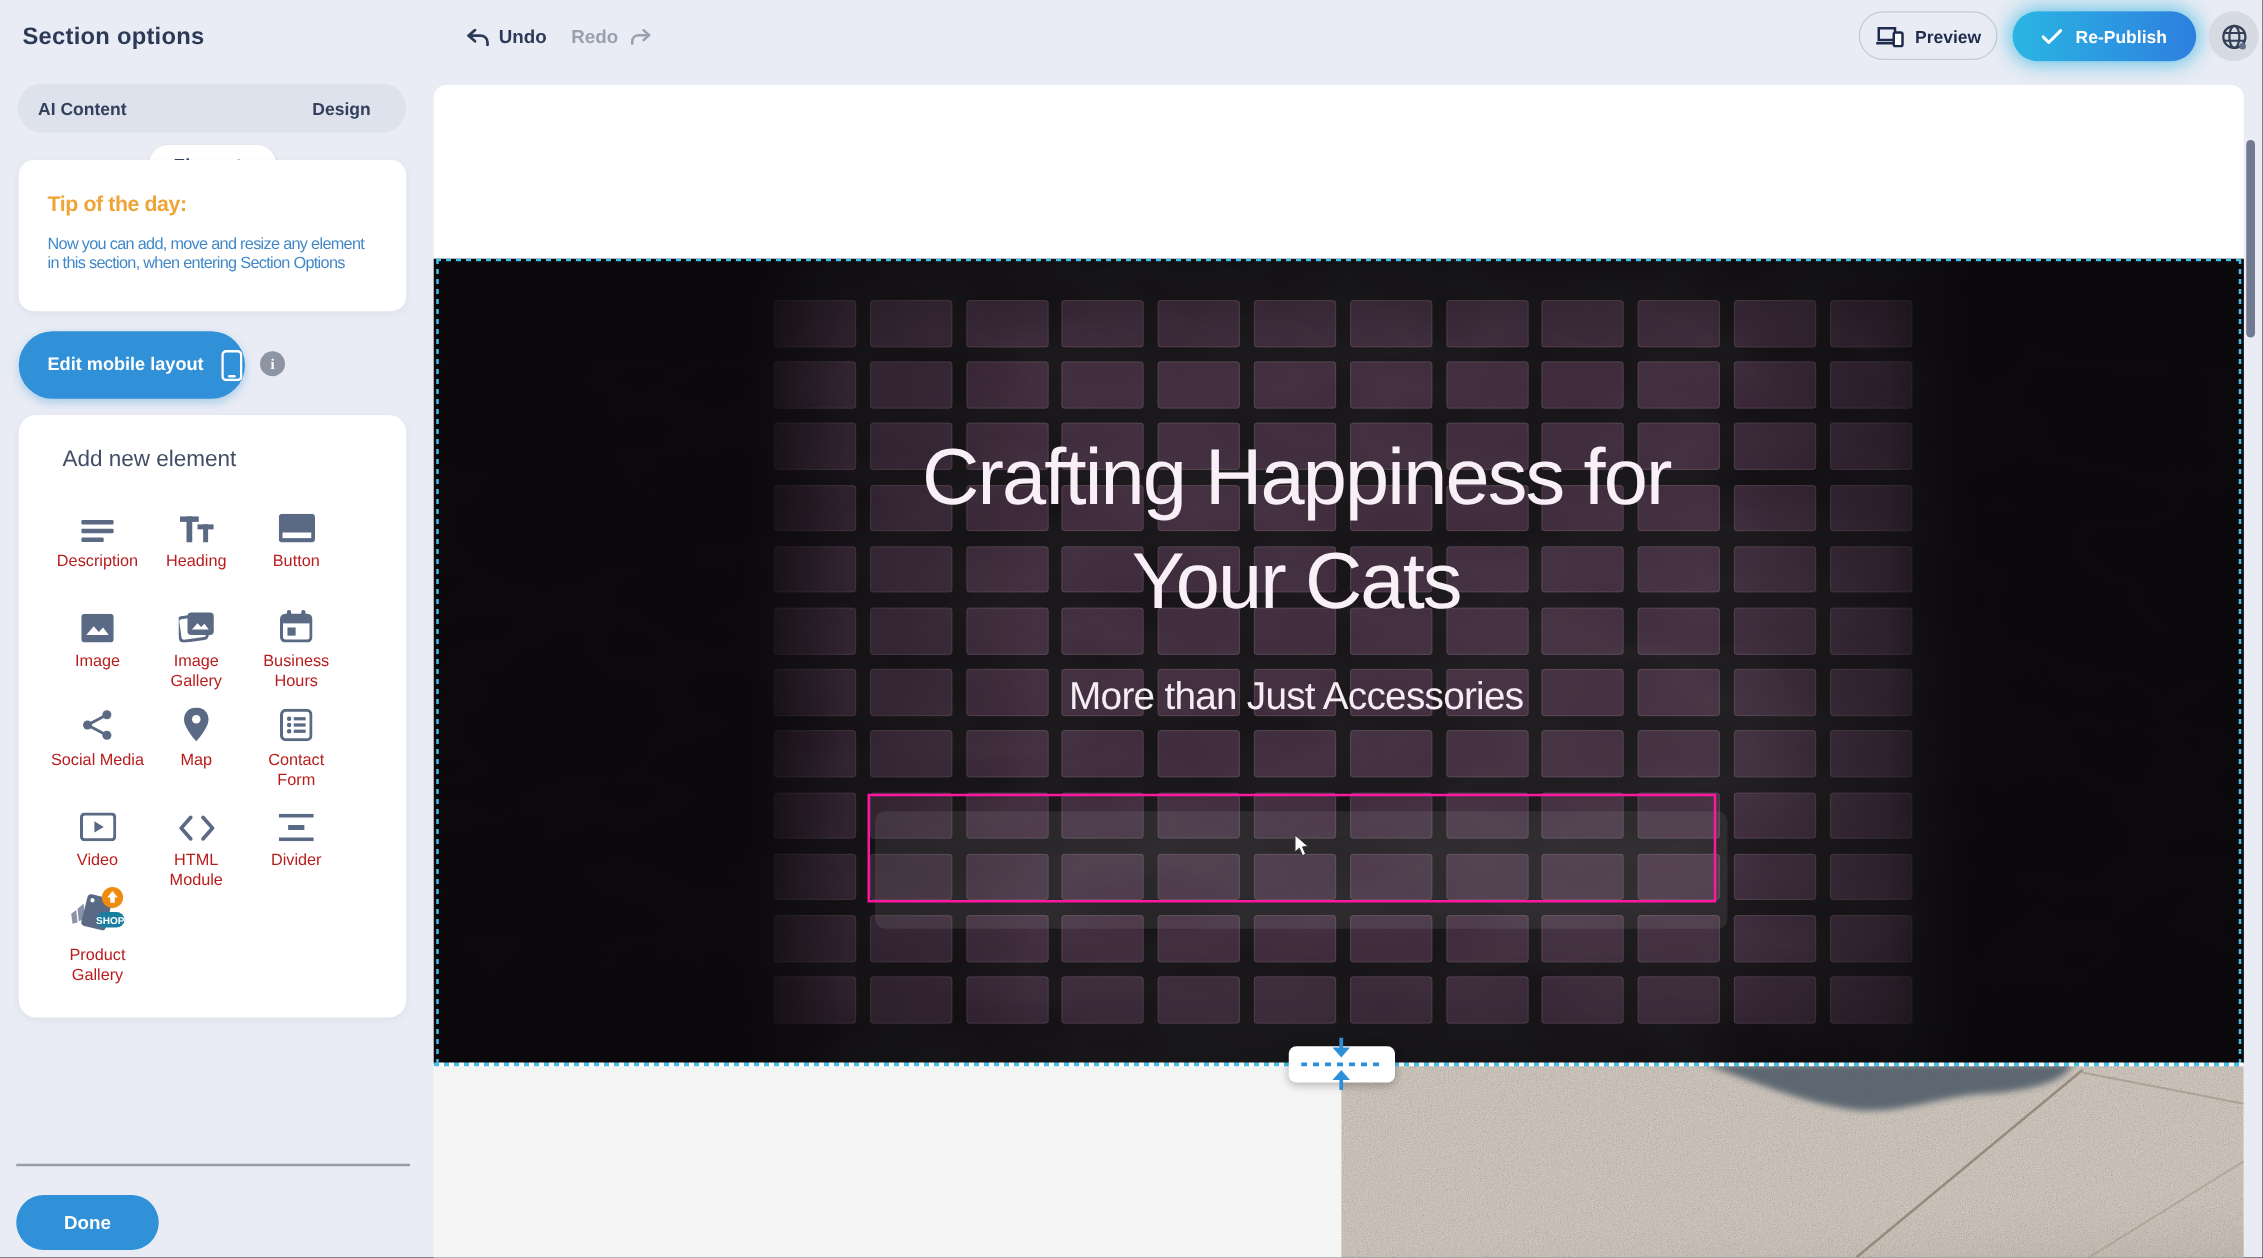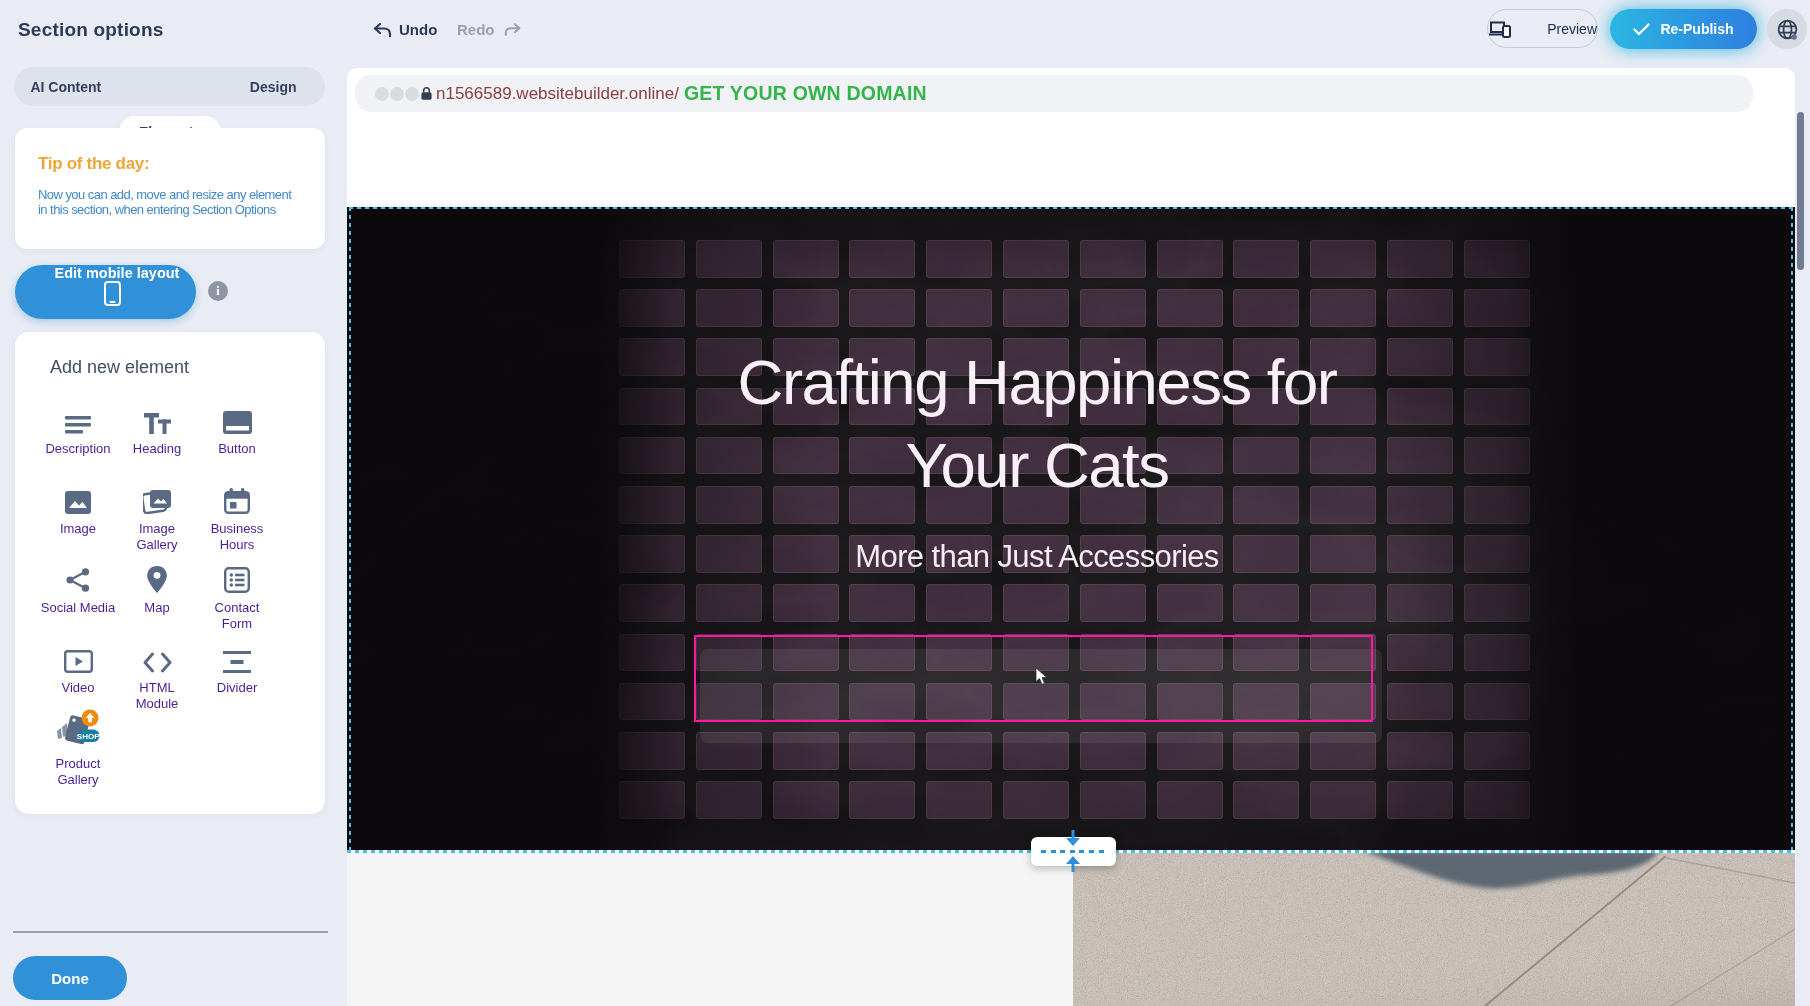--- a/index.html
+++ b/index.html
@@ -4,36 +4,36 @@
 <style>
 * { margin:0; padding:0; box-sizing:border-box; }
 html,body { width:1810px; height:1006px; overflow:hidden; }
 body { font-family:"Liberation Sans", sans-serif; background:#e9ecf4; position:relative; }
 .abs { position:absolute; }
 
 
 .title { left:18px; top:19px; font-size:19px; letter-spacing:-0.6px; font-weight:bold; color:#2c3a57; letter-spacing:0.2px; }
 .undo { left:372px; top:21px; display:flex; align-items:center; gap:7px; font-size:15px; font-weight:bold; color:#2c3a57; }
 .redo { left:457px; top:21px; display:flex; align-items:center; gap:9px; font-size:15px; font-weight:bold; color:#99a1b1; }
-.btn-preview { left:1487px; top:9px; width:111px; height:39px; border:1.5px solid #c5cad7; border-radius:20px; display:flex; align-items:center; justify-content:space-between; gap:8px; color:#1f2c4d; font-size:14px; font-weight:normal; }
+.btn-preview { left:1487px; top:9px; width:111px; height:39px; border:1.5px solid #c5cad7; border-radius:20px; display:flex; align-items:center; justify-content:center; gap:8px; color:#1f2c4d; font-size:14px; font-weight:bold; }
 .btn-republish { left:1610px; top:9px; width:147px; height:40px; border-radius:21px; background:linear-gradient(90deg,#2ab5e2,#2e7fdf); box-shadow:0 0 16px 2px rgba(46,180,226,0.75); display:flex; align-items:center; justify-content:center; gap:10px; color:#fff; font-size:14px; font-weight:bold; }
 .globe { left:1767px; top:9px; width:40px; height:40px; border-radius:50%; background:#d5dae3; display:flex; align-items:center; justify-content:center; }
 
 
 .tabs { left:14px; top:67px; width:311px; height:39px; background:#dee2ec; border-radius:20px; display:flex; align-items:center; }
 .tab { flex:1; text-align:center; font-size:14px; font-weight:bold; color:#33405c; }
 .tab-active { position:absolute; left:105px; top:4px; width:102px; height:31px; background:#fff; border-radius:16px; box-shadow:0 1px 3px rgba(0,0,0,0.1); display:flex; align-items:center; justify-content:center; font-size:14px; font-weight:bold; color:#33405c;margin-top:45px; }
 .tipcard { left:15px; top:128px; width:310px; height:121px; background:#fff; border-radius:12px; box-shadow:0 2px 6px rgba(40,60,100,0.06); }
 .tiptitle { left:38px; top:154px; font-size:17px; letter-spacing:-0.3px; font-weight:bold; color:#f0a437; }
 .tipbody { left:38px; top:187px; white-space:nowrap; font-size:13px; letter-spacing:-0.55px; line-height:15px; color:#4288c9; }
-.btn-mobile { left:15px; top:265px; width:181px; height:54px; border-radius:27px; background:#3090d8; box-shadow:0 3px 8px rgba(48,144,216,0.35); display:flex; align-items:center; color:#fff; font-size:14.5px; font-weight:bold;flex-direction:column; }
+.btn-mobile { left:15px; top:265px; width:181px; height:54px; border-radius:27px; background:#3090d8; box-shadow:0 3px 8px rgba(48,144,216,0.35); display:flex; align-items:center; color:#fff; font-size:14.5px; font-weight:bold; }
 .info-i { left:208px; top:281px; width:20px; height:20px; border-radius:50%; background:#8d95a3; color:#fff; font-size:12px; font-weight:bold; display:flex; align-items:center; justify-content:center; font-family:"Liberation Serif",serif; }
 .addcard { left:15px; top:332px; width:310px; height:482px; background:#fff; border-radius:14px; box-shadow:0 2px 6px rgba(40,60,100,0.06); }
 .addtitle { left:50px; top:357px; font-size:18px; color:#424e66; }
-.el { position:absolute; width:90px; text-align:center; color:#4c1d95; font-size:13px; line-height:16px; }
+.el { position:absolute; width:90px; text-align:center; color:#b91c1c; font-size:13px; line-height:16px; }
 .el .ic { height:27px; display:flex; align-items:flex-end; justify-content:center; margin-bottom:7px; }
 .sep { left:13px; top:931px; width:315px; height:1.5px; background:#989ea9; }
 .btn-done { left:13px; top:956px; width:114px; height:44px; border-radius:22px; background:#3090d8; display:flex; align-items:center; justify-content:center; color:#fff; font-size:15px; font-weight:bold; }
 
 
 .viewport { left:347px; top:68px; width:1448px; height:938px; background:#fff; border-radius:10px 10px 0 0; }
 .urlbar { left:8px; top:7px; width:1398px; height:37px; background:#f1f2f5; border-radius:16px; display:flex; align-items:center; }
 .dot { width:14px; height:14px; border-radius:50%; background:#d8dbe2; margin-right:1px; }
 .urltext { color:#8d3d3d; font-size:17px; letter-spacing:0px; }
 .getdomain { color:#35b44a; font-size:19.5px; font-weight:bold; letter-spacing:0.2px; margin-left:5px; }
@@ -235,31 +235,20 @@
         <path d="M38 3.8 L42.2 9 H39.8 V13.2 H36.2 V9 H33.8 Z" fill="#fff"></path>
         <rect x="25" y="20.5" width="22.5" height="12.5" rx="6.25" fill="#1a7f9e"></rect>
         <text x="36.2" y="30" text-anchor="middle" font-family="Liberation Sans" font-size="8" font-weight="bold" fill="#fff">SHOP</text>
       </svg>
     </div>Product<br>Gallery</div>
 
   <div class="abs sep"></div>
   <div class="abs btn-done">Done</div>
 
   <div class="abs viewport">
-    <div class="abs urlbar">
-      <div class="dot" style="margin-left:20px;"></div>
-      <div class="dot"></div>
-      <div class="dot"></div>
-      <svg style="margin-left:1px; margin-right:4px;" width="11" height="15" viewBox="0 0 13 16">
-        <rect x="0.5" y="6.5" width="12" height="9" rx="2" fill="#333f53"></rect>
-        <path d="M3.2 7 V4.8 C3.2 2.6 4.5 1.2 6.5 1.2 C8.5 1.2 9.8 2.6 9.8 4.8 V7" fill="none" stroke="#333f53" stroke-width="1.8"></path>
-      </svg>
-      <span class="urltext">n1566589.websitebuilder.online/</span>
-      <span class="getdomain">GET YOUR OWN DOMAIN</span>
-    </div>
 
     <div class="abs hero">
       <div class="tiles">
         <i></i>
         <i></i>
         <i></i>
         <i></i>
         <i></i>
         <i></i>
         <i></i>

